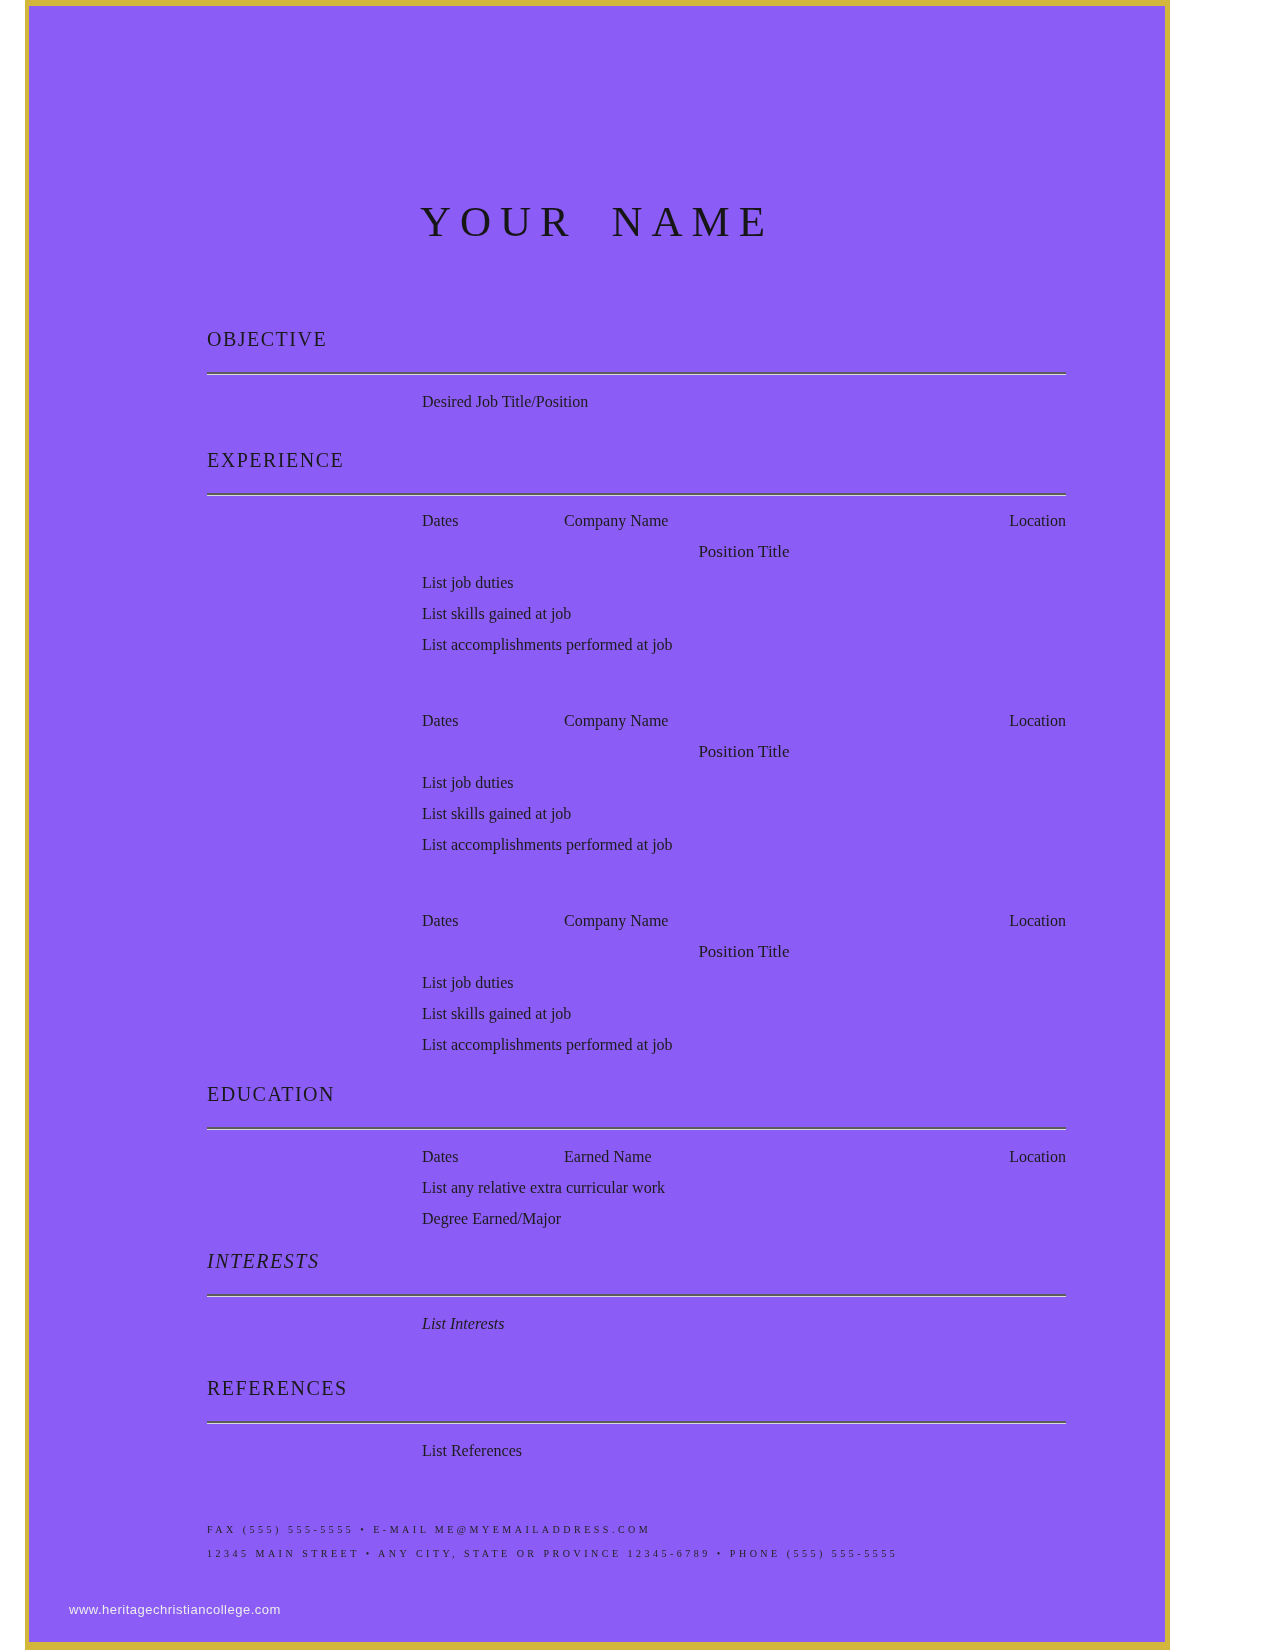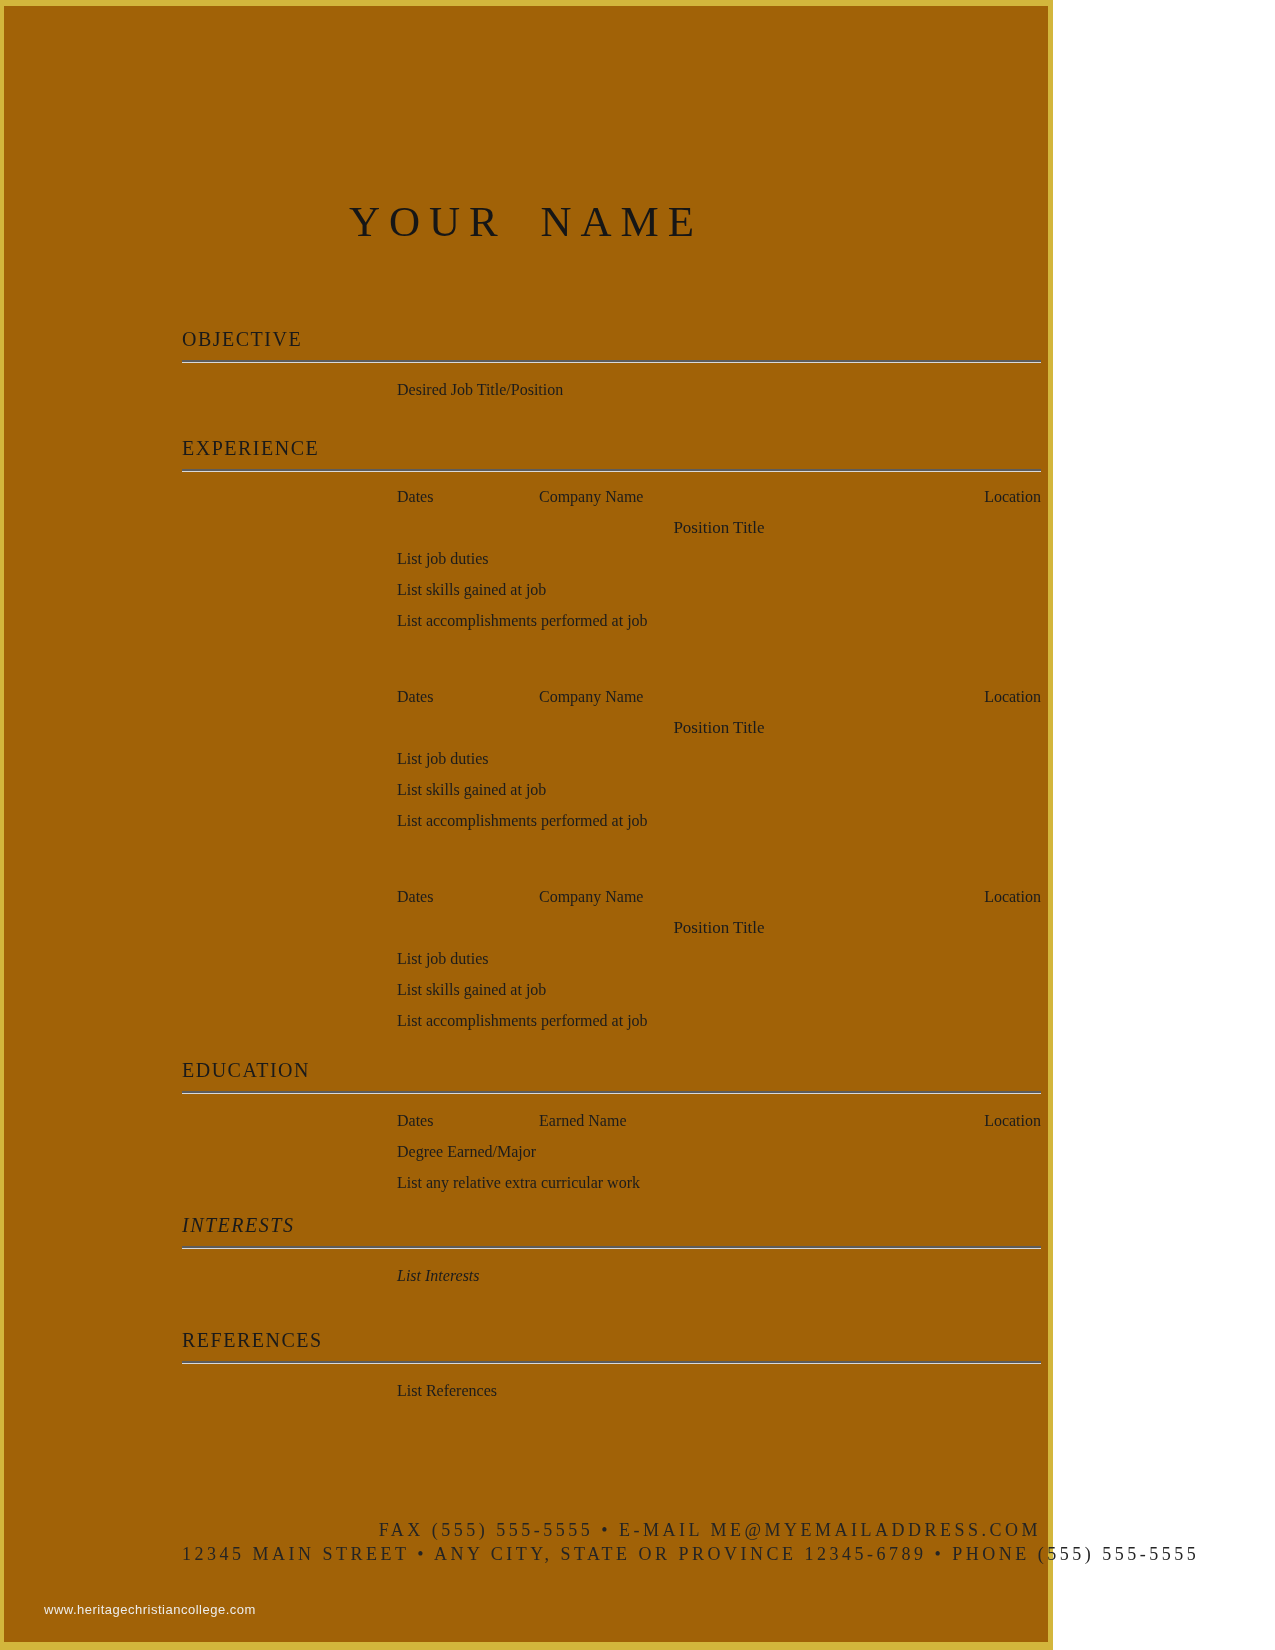--- a/index.html
+++ b/index.html
@@ -5,25 +5,26 @@
   * { margin: 0; padding: 0; box-sizing: border-box; }
   html, body { background: #ffffff; }
   body {
     width: 1275px; height: 1650px;
     font-family: "Liberation Serif", "DejaVu Serif", serif;
     color: #1f1f1f;
     position: relative;
     overflow: hidden;
   }
   .page {
-    width: 1053px; height: 1650px;
+    width: 1145px; height: 1650px;
     border-style: solid;
     border-width: 6px 5px 8px 4px;
-    background: #a16207;
+    background: #8b5cf6;
     position: relative;
+    margin-left: 25px;
   }
   .page-title {
     padding-top: 192px;
     text-align: center;
     font-size: 43px;
     line-height: 48px;
     letter-spacing: 9px;
     word-spacing: 14px;
     color: #161616;
     font-weight: 400;
@@ -31,21 +32,21 @@
   }
   .content {
     margin-left: 178px;
     width: 859px;
   }
   .section-heading {
     font-size: 20px;
     line-height: 22px;
     letter-spacing: 1.5px;
     color: #1a1a1a;
-    padding-bottom: 10px;
+    padding-bottom: 22px;
     border-bottom: 2px solid #5c5c5c;
     box-shadow: 0 1px 0 #d9d9d9;
   }
   .indent { padding-left: 215px; }
   .body-line {
     font-size: 16px;
     line-height: 31px;
     color: #1c1c1c;
   }
   .row3 {
@@ -67,22 +68,22 @@
   .section-interests { margin-top: 16px; font-style: italic; }
   .interests-content { margin-top: 12px; }
   .section-references { margin-top: 38px; font-family: Liberation Serif, serif; }
   .references-content { margin-top: 12px; }
 
   .footer {
     position: absolute;
     top: 1512px;
     left: 178px;
     width: 859px;
-    text-align: right;
-    font-size: 18px;
+    text-align: left;
+    font-size: 10px;
     line-height: 24px;
     letter-spacing: 3.5px;
     color: #242424;
     white-space: nowrap;
   }
   .watermark {
     position: absolute;
     top: 1596px;
     left: 40px;
     font-family: "Liberation Sans", "DejaVu Sans", sans-serif;
@@ -148,22 +149,22 @@
     </div>
 
     <div class="section-education">
       <div class="section-heading">EDUCATION</div>
       <div class="indent education-rows">
         <div class="row3 body-line">
           <span class="col-dates">Dates</span>
           <span class="col-mid">Earned Name</span>
           <span class="col-loc">Location</span>
         </div>
+        <div class="body-line">List any relative extra curricular work</div>
         <div class="body-line">Degree Earned/Major</div>
-        <div class="body-line">List any relative extra curricular work</div>
       </div>
     </div>
 
     <div class="section-interests">
       <div class="section-heading">INTERESTS</div>
       <div class="indent interests-content">
         <div class="body-line">List Interests</div>
       </div>
     </div>
 

